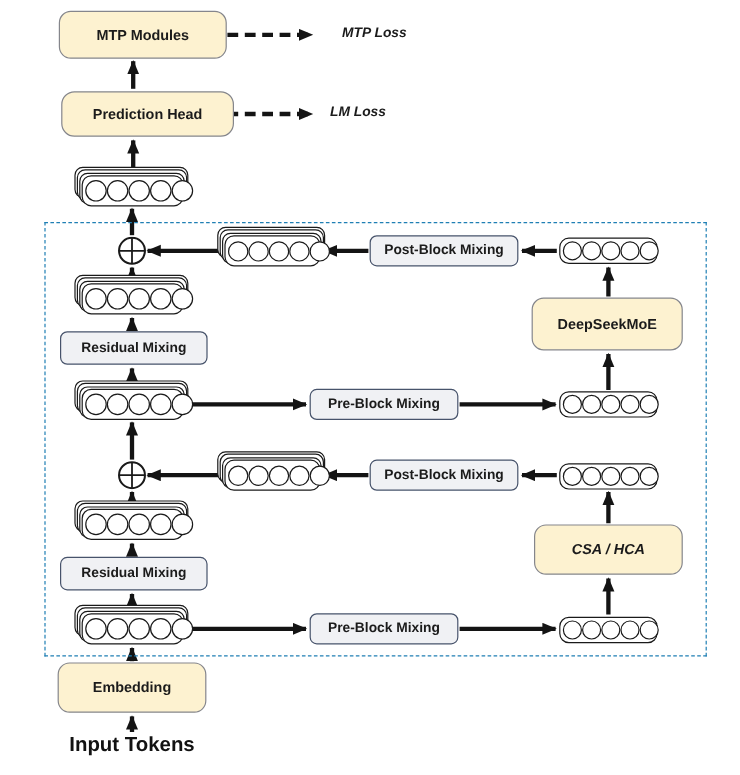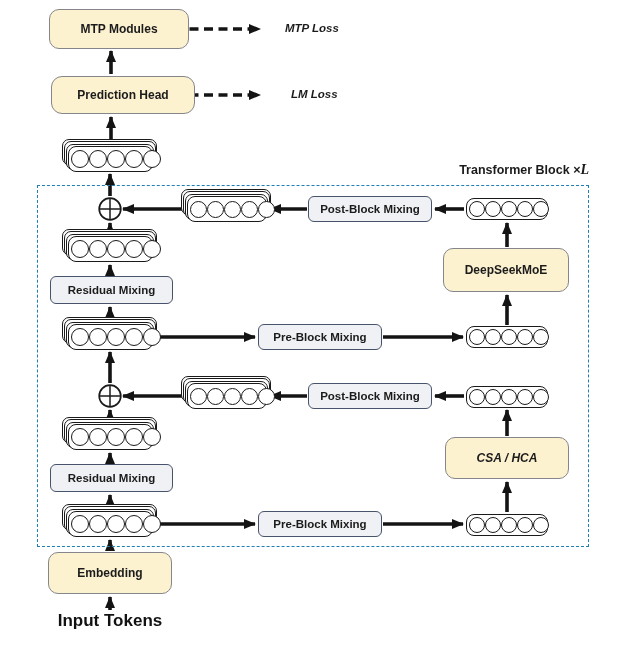--- a/index.html
+++ b/index.html
@@ -114,30 +114,26 @@
         <line x1="507" y1="436" x2="507" y2="410" marker-end="url(#ah)"></line>
         <line x1="507" y1="512" x2="507" y2="482" marker-end="url(#ah)"></line>
         <line x1="154" y1="524" x2="255" y2="524" marker-end="url(#ah)"></line>
         <line x1="383" y1="524" x2="463" y2="524" marker-end="url(#ah)"></line>
         <line x1="175" y1="29" x2="260" y2="29" marker-end="url(#ah)" stroke-dasharray="9 5.5"></line>
         <line x1="175" y1="95" x2="260" y2="95" marker-end="url(#ah)" stroke-dasharray="9 5.5"></line>
       </g>
   </svg>
 
   <div class="tblock"></div>
-  <div class="tblock-label">
-    <span>Transformer Block</span>
-    <span>×</span><span class="mathvar">L</span>
-  </div>
 
   <div class="box module" style="left:49px; top:9px; width:140px; height:40px;">MTP Modules</div>
   <div class="box module" style="left:51px; top:76px; width:144px; height:38px;border-radius:11px;">Prediction Head</div>
 
   <div class="loss-label" style="left:270px; top:22px;">MTP Loss</div>
-  <div class="loss-label" style="left:276px; top:88px;text-align:center;">LM Loss</div>
+  <div class="loss-label" style="left:260px; top:88px;text-align:center;">LM Loss</div>
 
   <div class="stack stack-l" style="left:68px; top:146px;">
     <div class="layer l1"></div>
       <div class="layer l2"></div>
       <div class="layer l3"></div>
     <div class="token-row">
         <span class="tok"></span>
         <span class="tok"></span>
         <span class="tok"></span>
         <span class="tok"></span>

